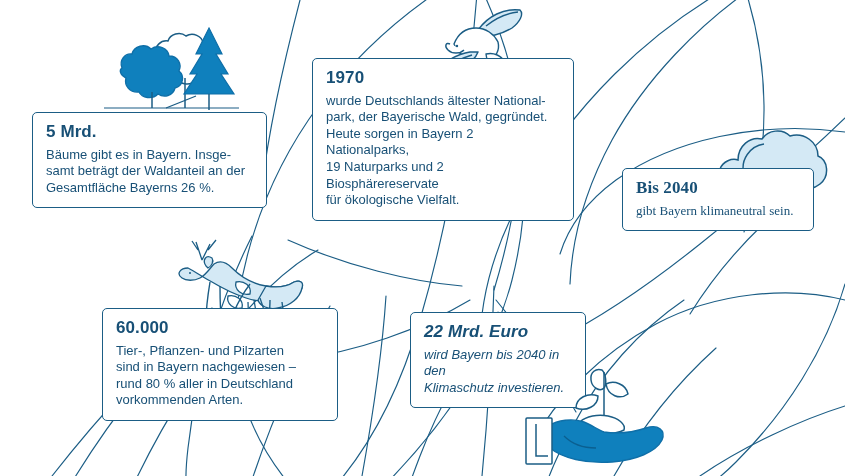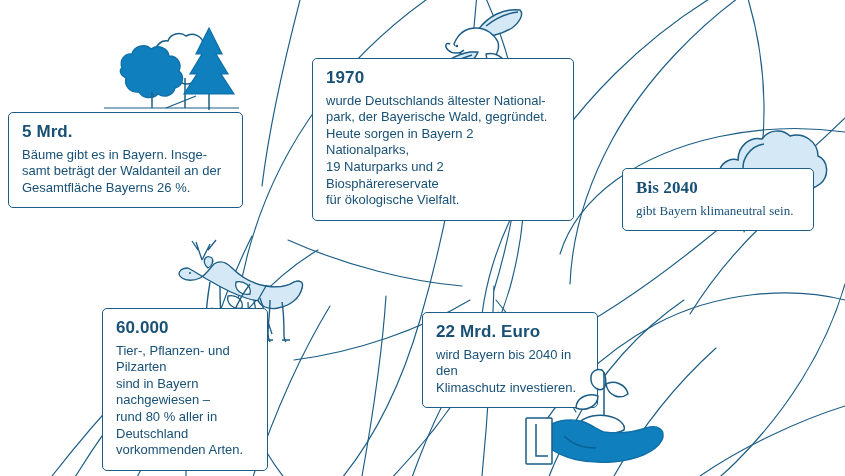--- a/index.html
+++ b/index.html
@@ -39,25 +39,25 @@
   }
   .card .body{
     color:#185076;
     font-size:13px;
     line-height:1.28;
     margin:0;
     white-space:pre-line;
   }
 
   
-  #card-trees   {left:8px;  top:112px; width:235px;}
+  #card-trees   {left:32px;  top:112px; width:235px;}
   #card-1970    {left:312px; top:58px;  width:262px;}
   #card-2040    {left:622px; top:168px; width:192px;font-family:Liberation Serif, serif;}
-  #card-species {left:102px; top:308px; width:166px;}
-  #card-euro    {left:422px; top:312px; width:176px;}
+  #card-species {left:102px; top:308px; width:236px;}
+  #card-euro    {left:410px; top:312px; width:176px;font-style:italic;}
 
   
   #icon-trees  {left:104px; top:16px;  width:135px;height:100px;z-index:3;}
   #icon-bird   {left:420px; top:0px;   width:120px;height:85px; z-index:3;}
   #icon-cloud  {left:714px; top:128px; width:116px;height:66px; z-index:3;}
   #icon-deer   {left:162px; top:238px; width:148px;height:105px;z-index:3;}
   #icon-hand   {left:524px; top:362px; width:150px;height:112px;z-index:5;}
 </style>
 </head>
 <body>

